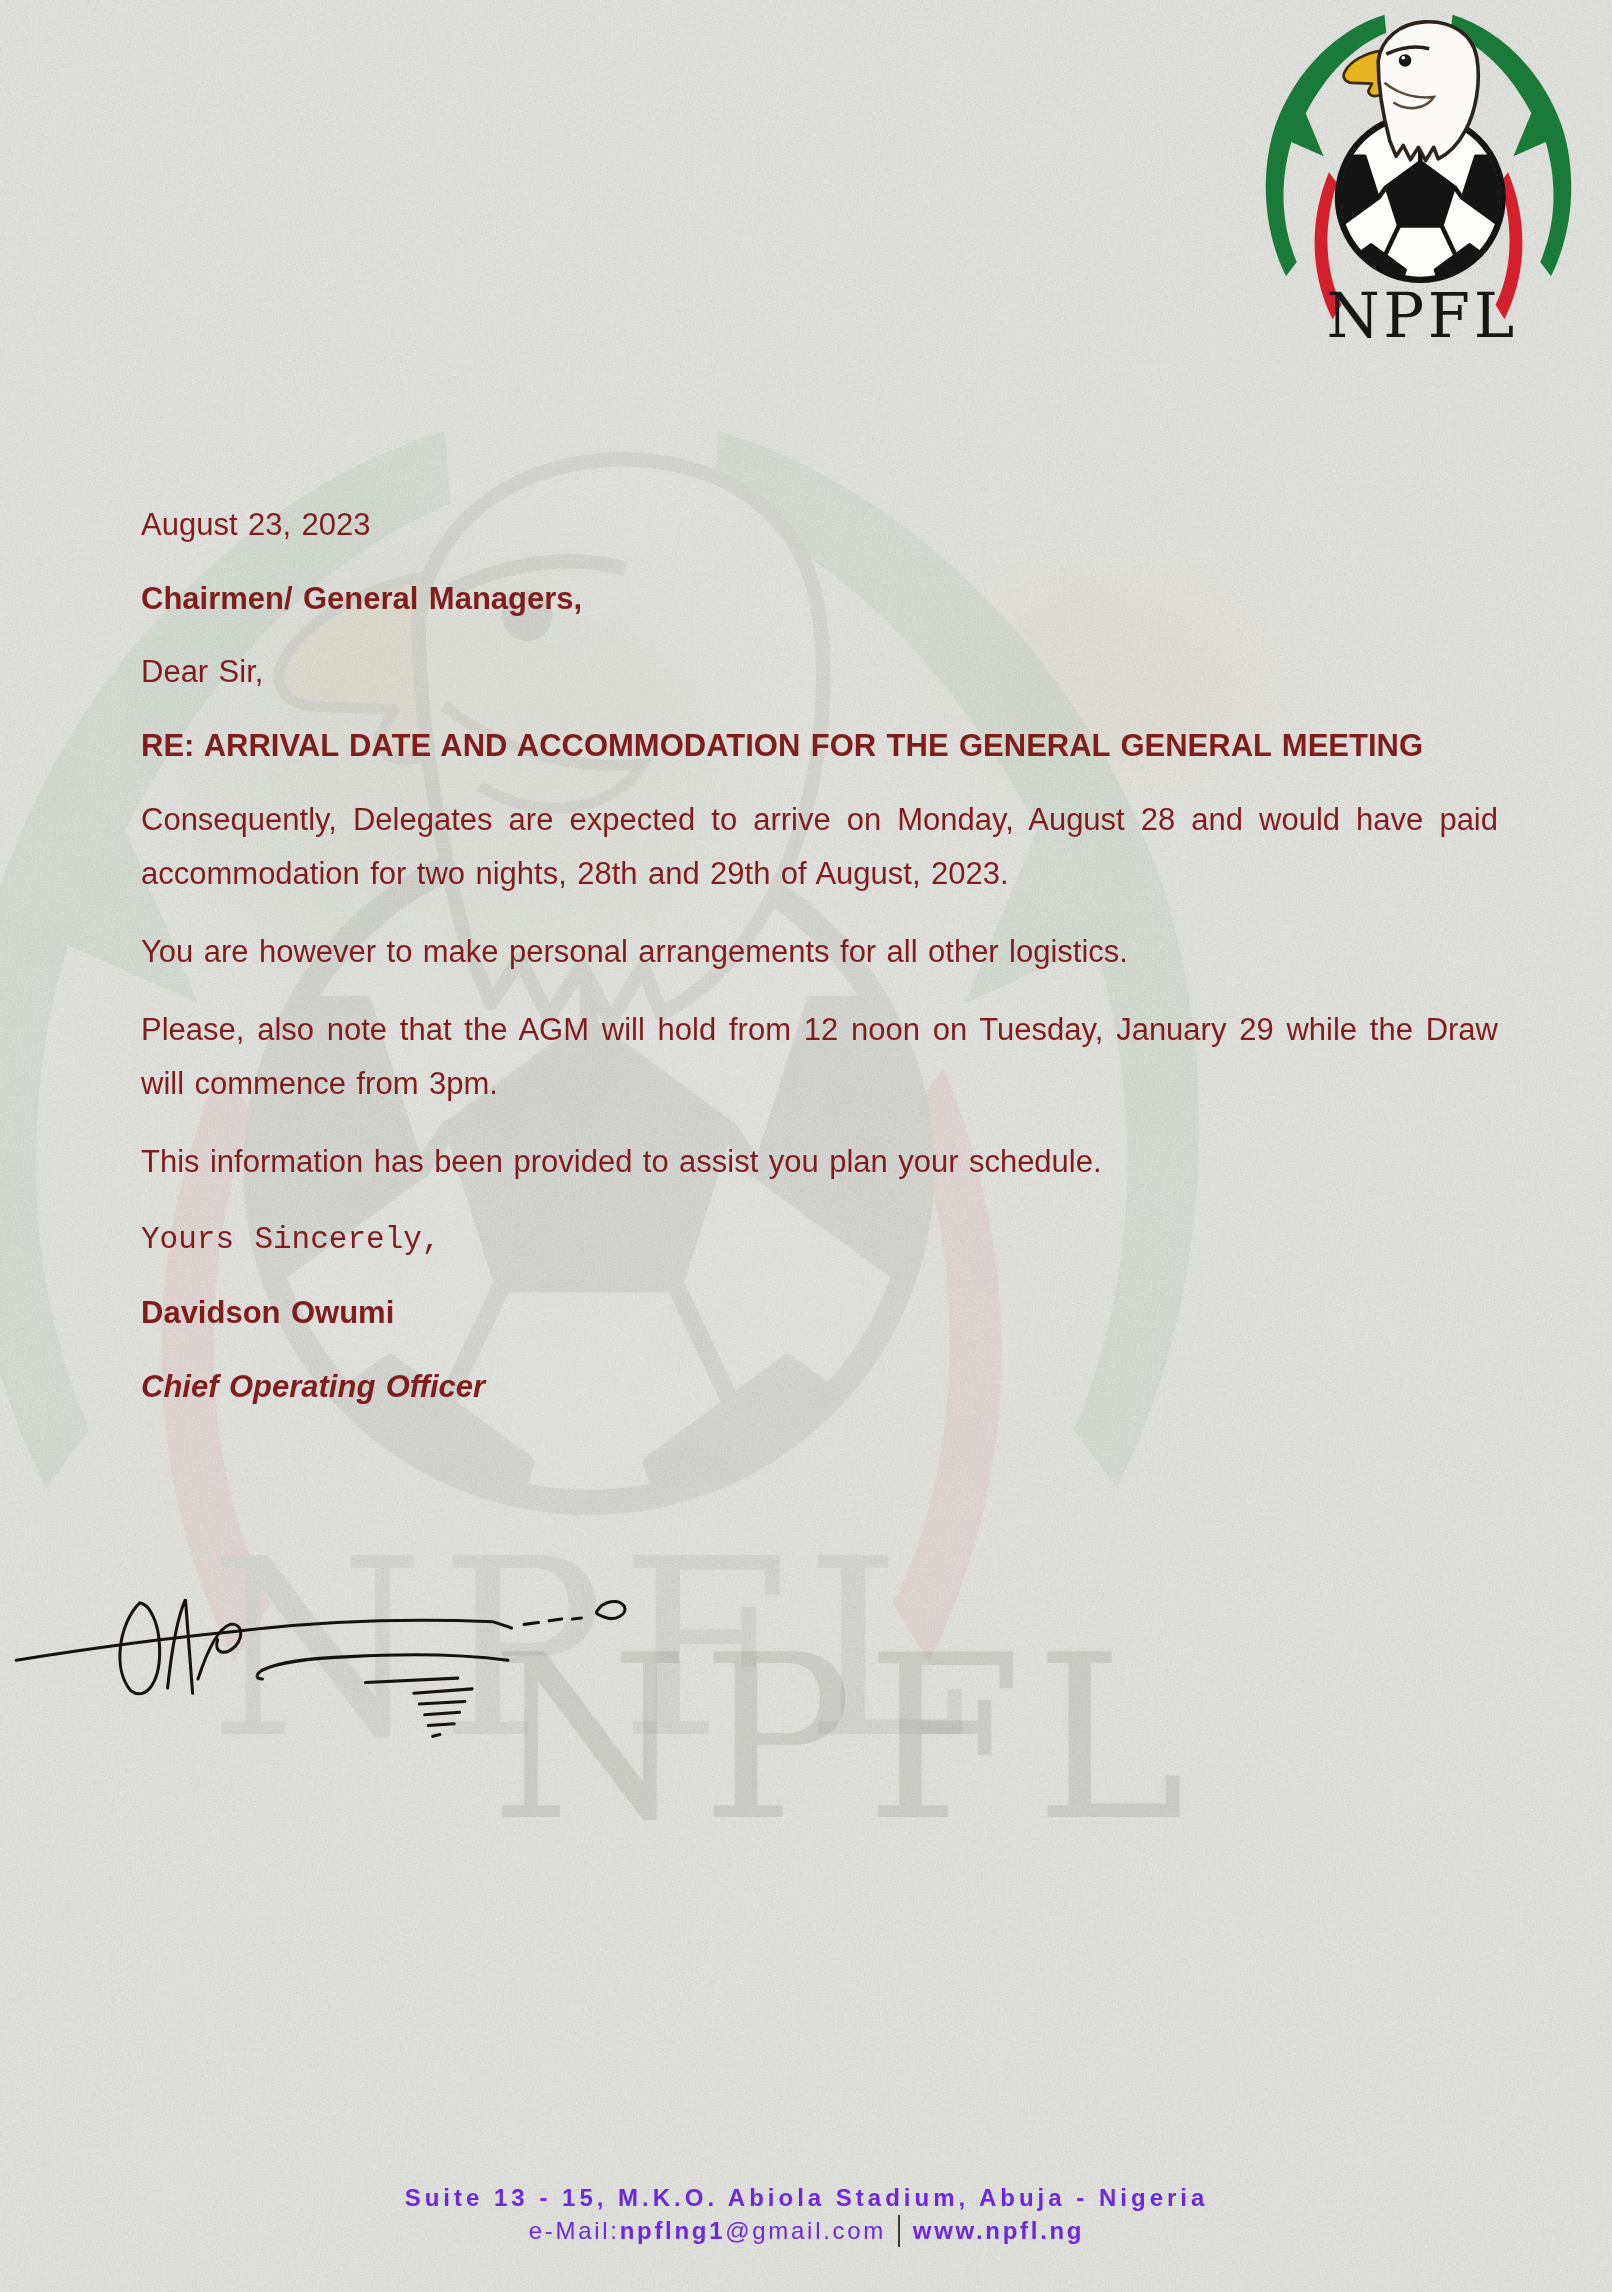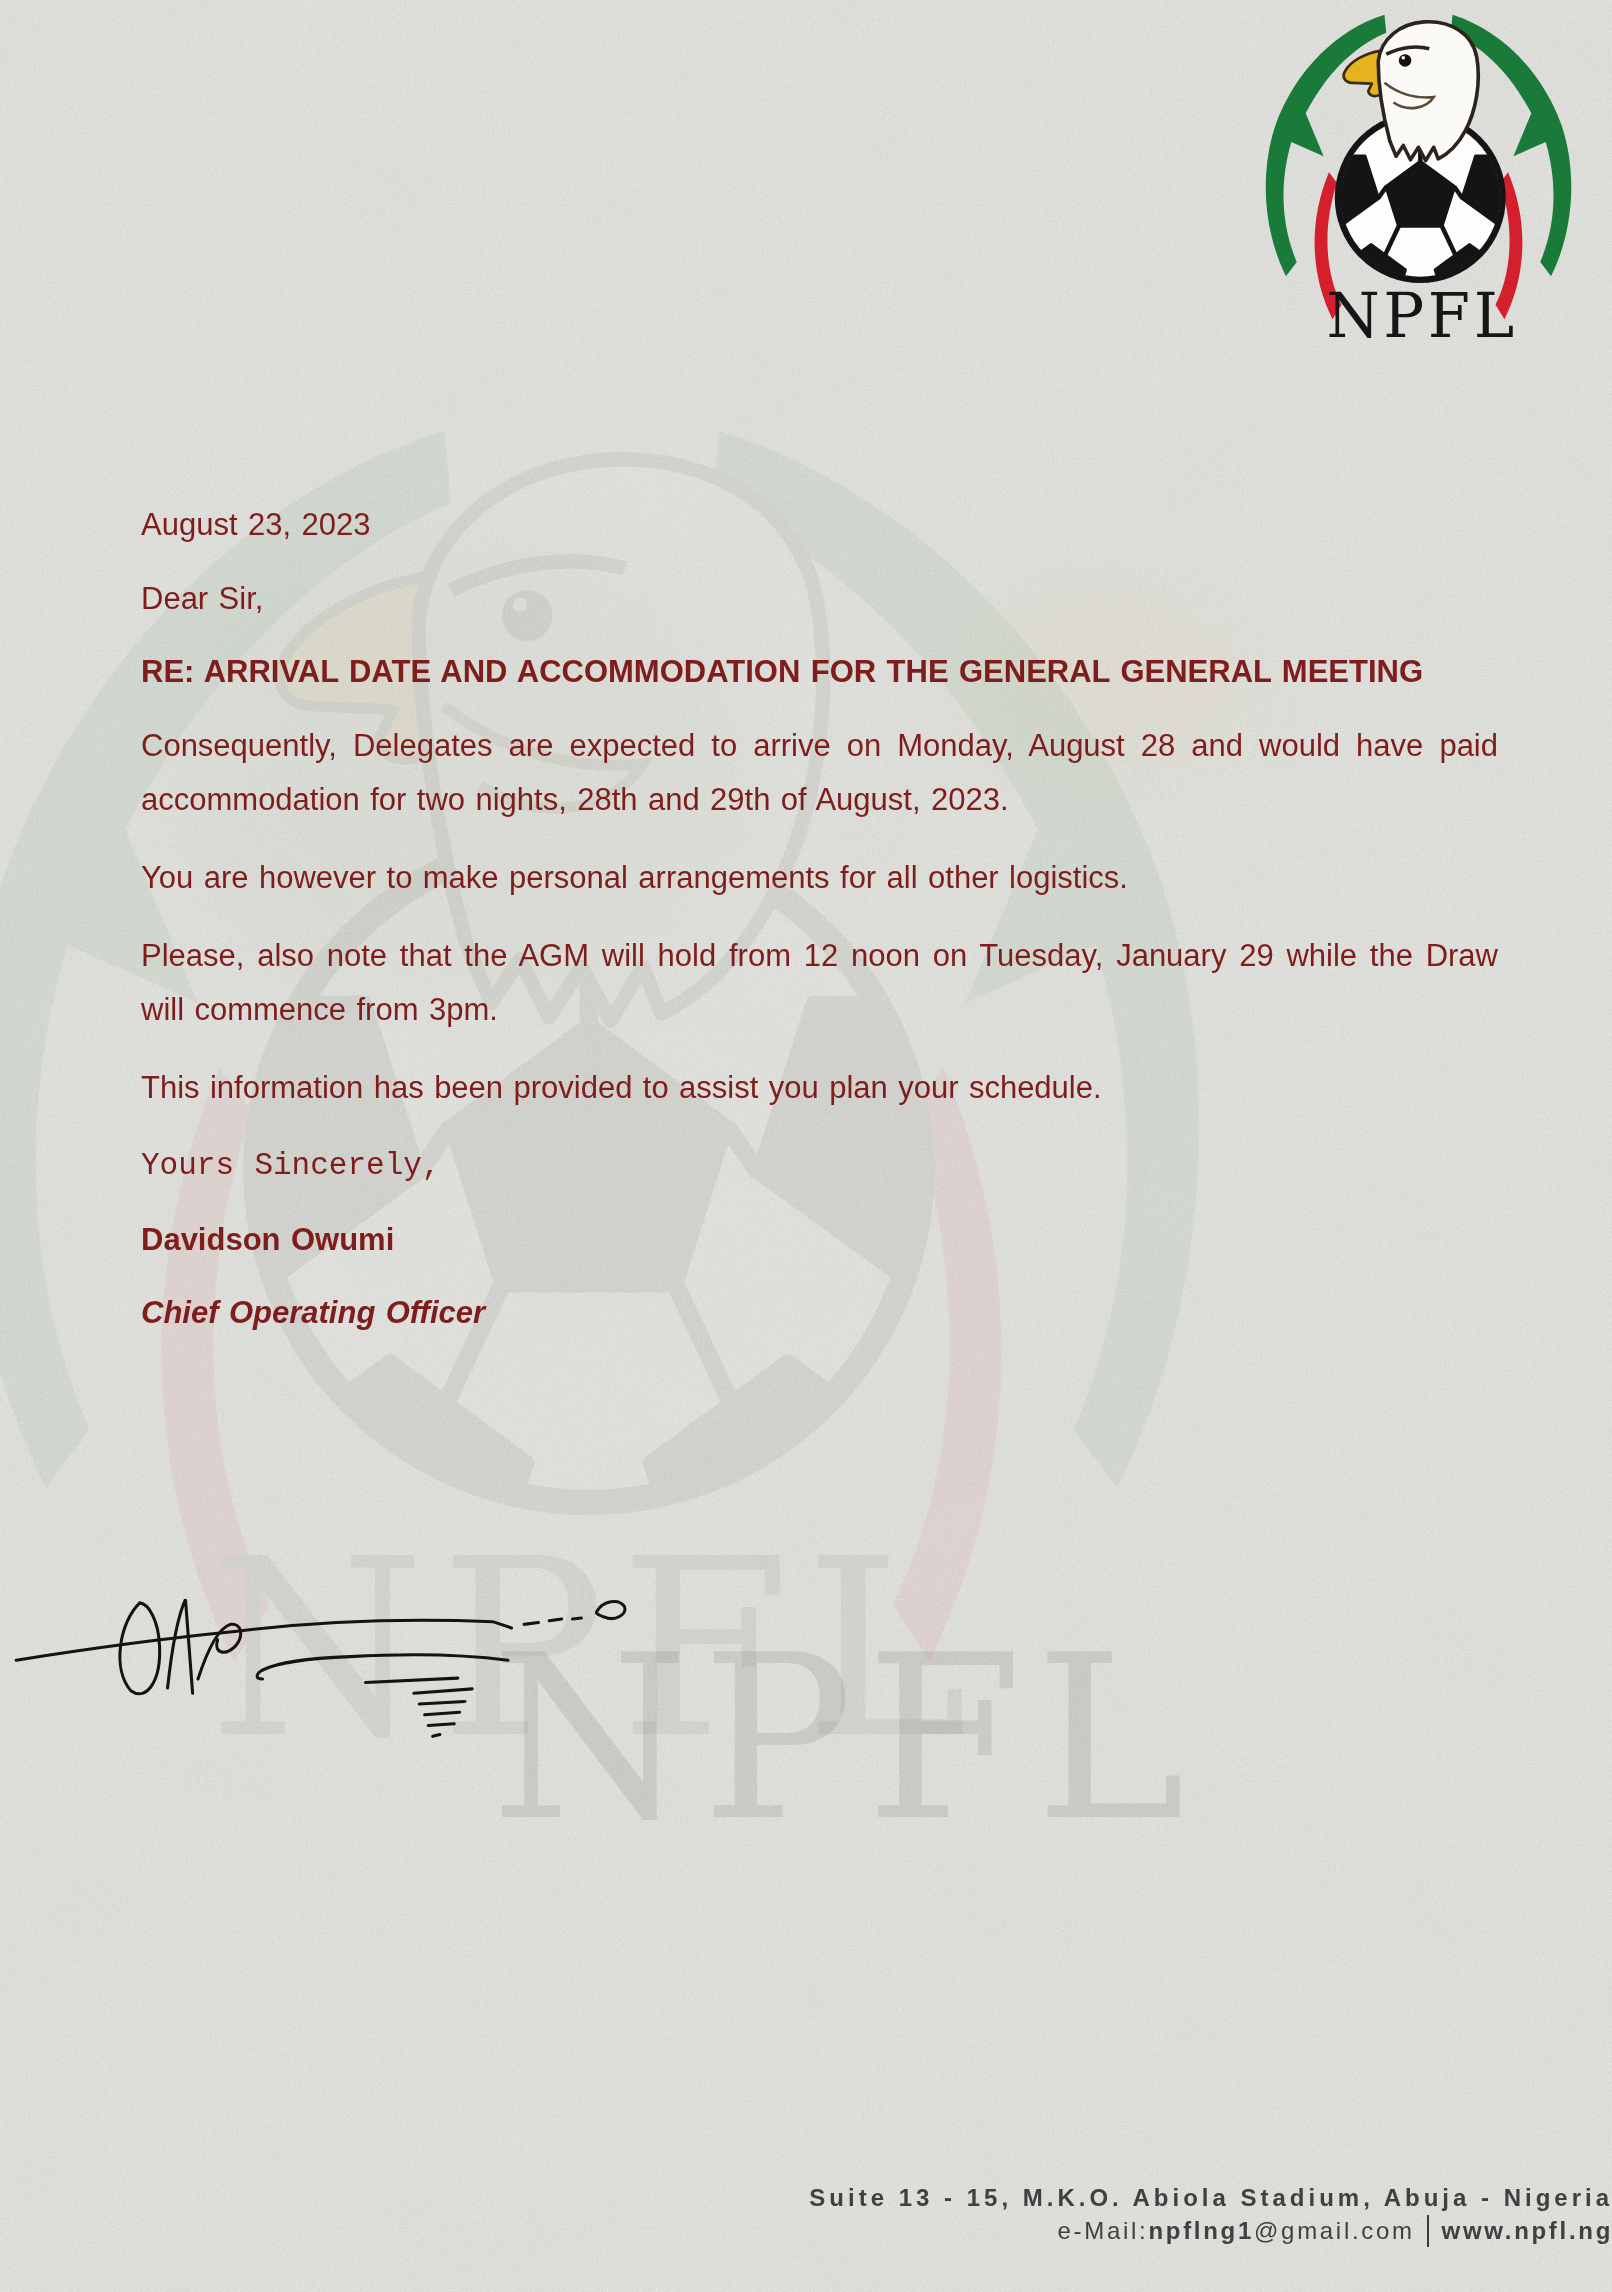--- a/index.html
+++ b/index.html
@@ -28,21 +28,21 @@
   .content p.para{margin:0 0 24px 0;text-align:justify;}
   .date{margin:0 0 93px 0;}
   .bold{font-weight:bold;}
   .subject{font-weight:bold;}
   .closing{margin:0 0 0 0;font-family:Liberation Mono, monospace;}
   .name{margin:95px 0 0 0;font-weight:bold;}
   .title{margin:1.8px 0 0 0;font-weight:bold;font-style:italic;}
   .sig{position:absolute;left:9px;top:1592px;z-index:3;}
   .footer{
     position:absolute;left:0;right:0;top:2183px;z-index:2;
-    text-align:right;color:#404040;
+    text-align:center;color:#6d28d9;
   }
   .footer-line1{font-size:24px;font-weight:bold;letter-spacing:4px;line-height:30px;}
   .footer-line2{font-size:24px;letter-spacing:2.7px;line-height:30px;margin-top:1.8px;}
   .footer-line2 .bold{font-weight:bold;}
   .sep{display:inline-block;width:1.8px;height:32px;background:#3a3a38;vertical-align:middle;margin:0 12.5px 3.6px 12.5px;}
 </style>
 </head>
 <body>
 
 <div class="page">
@@ -126,20 +126,21 @@
         <circle cx="173" cy="63" r="7" fill="#141414"></circle>
         <circle cx="171" cy="60" r="2" fill="#ffffff"></circle>
       </g>
 
       <text x="192" y="372" text-anchor="middle" font-family="DejaVu Serif, Liberation Serif, serif" font-size="68" letter-spacing="4" fill="#161616">NPFL</text>
     </g>
   </svg>
 
   <div class="content">
     <p class="date">August 23, 2023</p>
+    <p class="bold">Chairmen/ General Managers,</p>
     <p>Dear Sir,</p>
     <p class="subject">RE: ARRIVAL DATE AND ACCOMMODATION FOR THE GENERAL GENERAL MEETING</p>
     <p class="para">Consequently, Delegates are expected to arrive on Monday, August 28 and would have paid accommodation for two nights, 28th and 29th of August, 2023.</p>
     <p class="para">You are however to make personal arrangements for all other logistics.</p>
     <p class="para">Please, also note that the AGM will hold from 12 noon on Tuesday, January 29 while the Draw will commence from 3pm.</p>
     <p class="para">This information has been provided to assist you plan your schedule.</p>
     <p class="closing">Yours Sincerely,</p>
     <p class="name">Davidson Owumi</p>
     <p class="title">Chief Operating Officer</p>
   </div>

